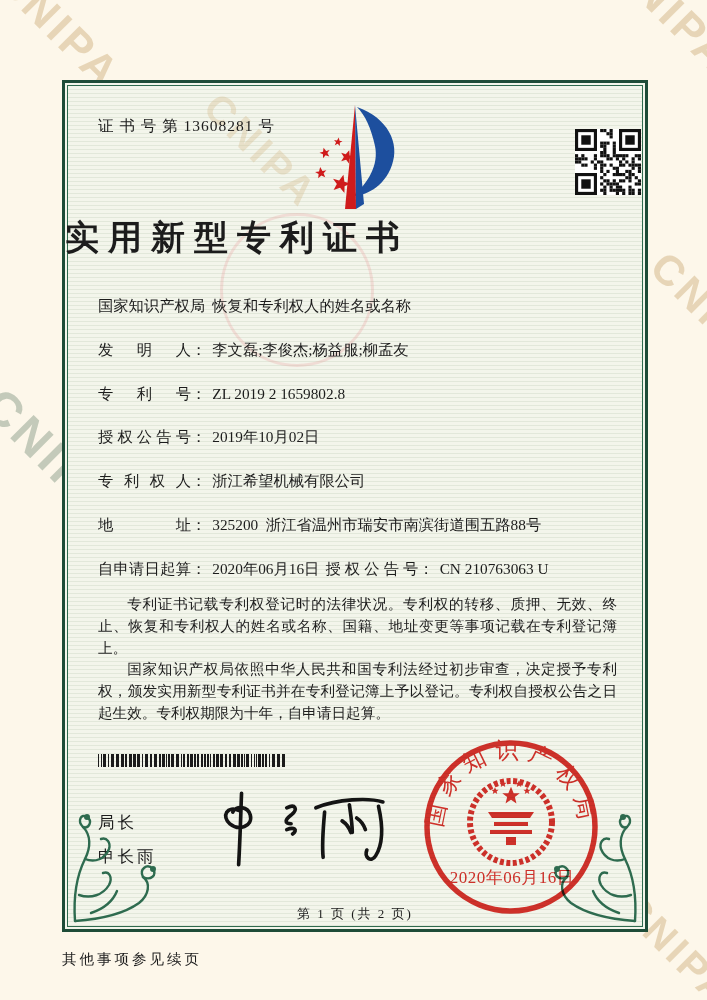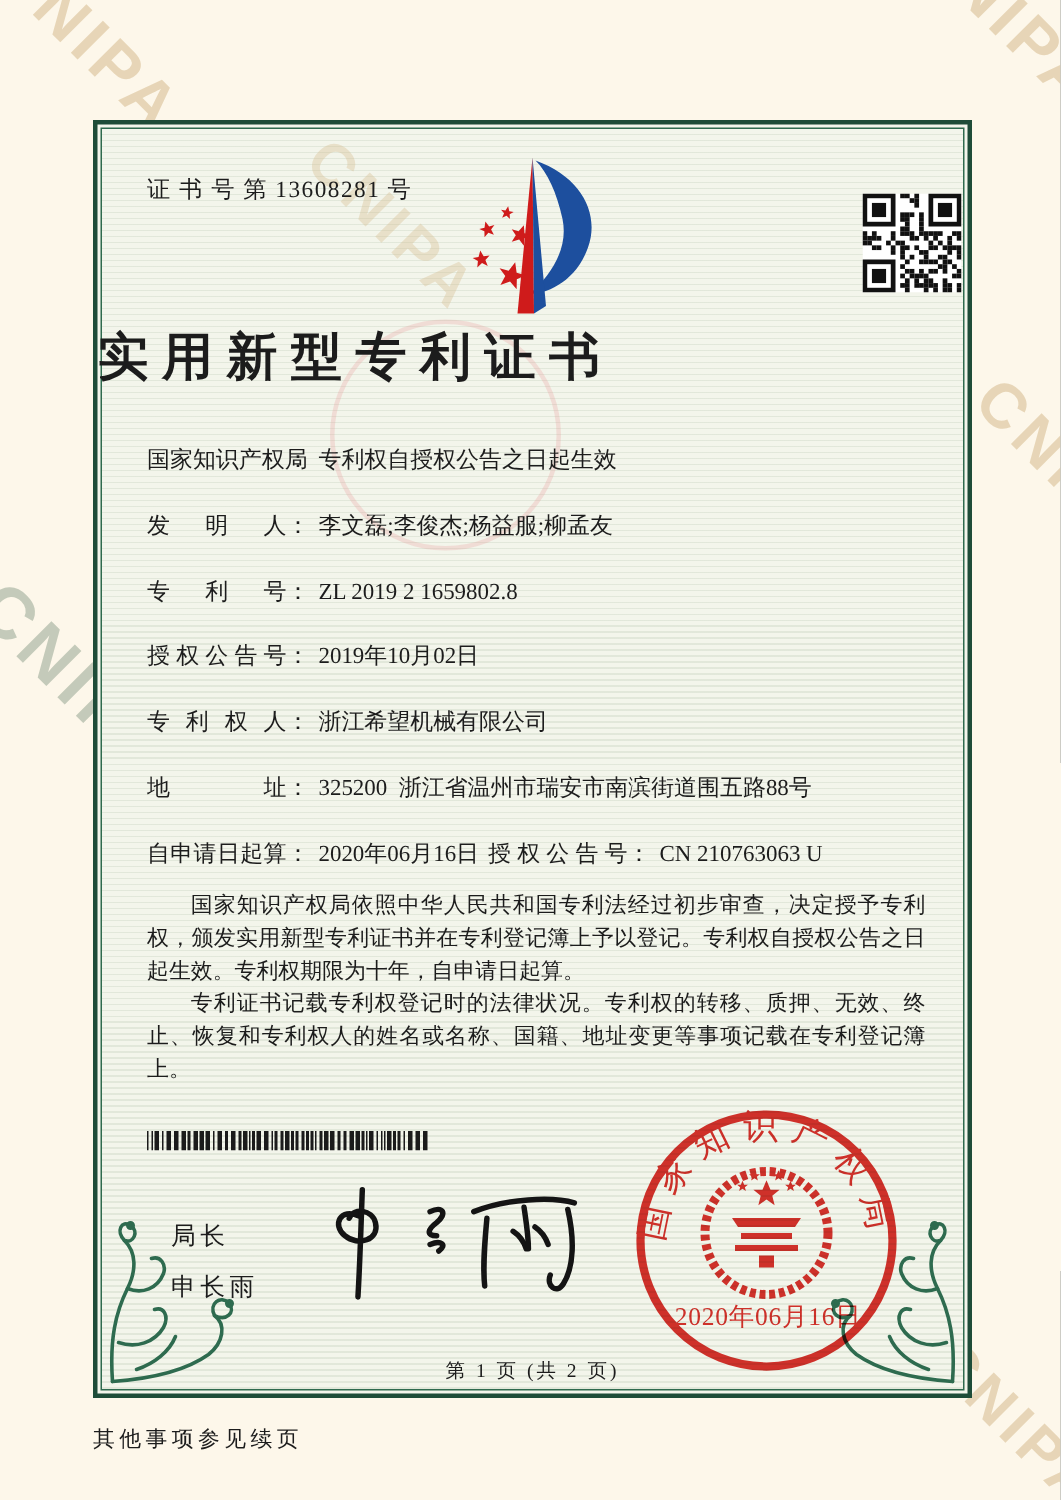--- a/index.html
+++ b/index.html
@@ -25,22 +25,22 @@
   .rows{position:absolute;left:33px;top:213px;right:28px;z-index:3;}
   .row{height:43.8px;font-size:15.3px;white-space:nowrap;}
   .row .lbl{display:inline-block;width:93px;text-align:justify;text-align-last:justify;vertical-align:top;}
   .row .colon{display:inline-block;margin-right:6px;}
   .row .val{white-space:pre-wrap;}
   .row .grant2{margin-left:6px;}
   .paras{position:absolute;left:33px;top:511px;width:519px;font-size:14.6px;line-height:21.8px;
       text-align:justify;z-index:3;}
   .paras p{margin:0;text-indent:2em;}
   .barcode{position:absolute;left:33px;top:671px;z-index:3;}
-  .signer{position:absolute;left:33px;top:724px;font-family:Liberation Serif, serif;
-      font-size:16.5px;letter-spacing:3px;line-height:34px;z-index:3;margin-left:16px;}
+  .signer{position:absolute;left:33px;top:724px;font-family:Liberation Mono, monospace;
+      font-size:16.5px;letter-spacing:3px;line-height:34px;z-index:3;}
   .signature{position:absolute;left:134px;top:700px;z-index:4;}
   .seal{position:absolute;left:351px;top:651px;z-index:5;mix-blend-mode:multiply;opacity:0.93;}
   .pagenum{position:absolute;left:0;right:0;top:822px;text-align:center;font-size:13px;
       letter-spacing:2px;z-index:3;}
   .corner{position:absolute;bottom:4px;z-index:3;}
   .corner.left{left:4px;}
   .corner.right{right:4px;transform:scaleX(-1);}
   .footer-note{position:absolute;left:62px;width:586px;top:950px;text-align:left;
       font-size:14.5px;letter-spacing:3px;z-index:2;}
 </style>
@@ -214,21 +214,21 @@
           <rect x="51" y="60" width="3" height="3"></rect>
           <rect x="54" y="60" width="3" height="3"></rect>
           <rect x="60" y="60" width="3" height="3"></rect>
         </g>
     </svg>
 
     <div class="title">实用新型专利证书</div>
 
     <div class="rows">
       <div class="row">
-        <span class="lbl">国家知识产权局</span><span class="colon">：</span><span class="val">专利权自授权公告之日起生效</span>
+        <span class="lbl">国家知识产权局</span><span class="colon">：</span><span class="val">恢复和专利权人的姓名或名称</span>
       </div>
       <div class="row">
         <span class="lbl">发明人</span><span class="colon">：</span><span class="val">李文磊;李俊杰;杨益服;柳孟友</span>
       </div>
       <div class="row">
         <span class="lbl">专利号</span><span class="colon">：</span><span class="val">ZL 2019 2 1659802.8</span>
       </div>
       <div class="row">
         <span class="lbl">授权公告号</span><span class="colon">：</span><span class="val">2019年10月02日</span>
       </div>
@@ -237,22 +237,22 @@
       </div>
       <div class="row">
         <span class="lbl">地址</span><span class="colon">：</span><span class="val">325200  浙江省温州市瑞安市南滨街道围五路88号</span>
       </div>
       <div class="row">
         <span class="lbl">自申请日起算</span><span class="colon">：</span><span class="val">2020年06月16日</span><span class="grant2"><span class="lbl">授权公告号</span><span class="colon">：</span><span class="val">CN 210763063 U</span></span>
       </div>
     </div>
 
     <div class="paras">
+      <p>专利证书记载专利权登记时的法律状况。专利权的转移、质押、无效、终止、恢复和专利权人的姓名或名称、国籍、地址变更等事项记载在专利登记簿上。</p>
       <p>国家知识产权局依照中华人民共和国专利法经过初步审查，决定授予专利权，颁发实用新型专利证书并在专利登记簿上予以登记。专利权自授权公告之日起生效。专利权期限为十年，自申请日起算。</p>
-      <p>专利证书记载专利权登记时的法律状况。专利权的转移、质押、无效、终止、恢复和专利权人的姓名或名称、国籍、地址变更等事项记载在专利登记簿上。</p>
     </div>
 
     <svg class="barcode" width="190" height="13" viewBox="0 0 190 13">
         <rect x="0" y="0" width="1" height="13" fill="#1b1b1b"></rect>
         <rect x="3" y="0" width="1" height="13" fill="#1b1b1b"></rect>
         <rect x="5" y="0" width="3" height="13" fill="#1b1b1b"></rect>
         <rect x="10" y="0" width="1" height="13" fill="#1b1b1b"></rect>
         <rect x="13" y="0" width="3" height="13" fill="#1b1b1b"></rect>
         <rect x="18" y="0" width="3" height="13" fill="#1b1b1b"></rect>
         <rect x="23" y="0" width="3" height="13" fill="#1b1b1b"></rect>

